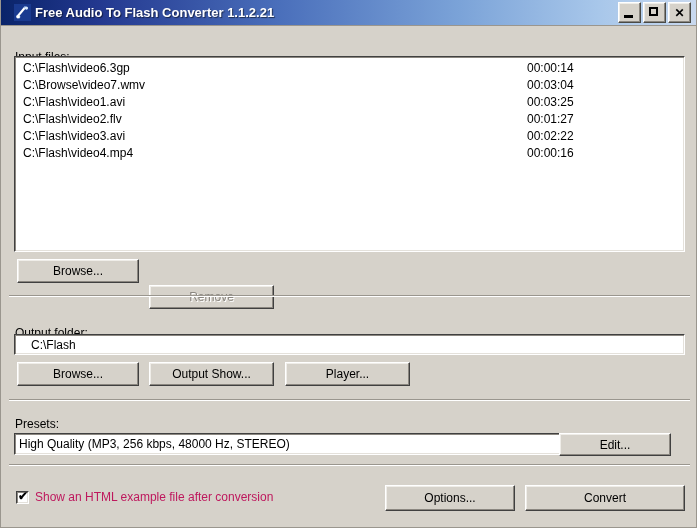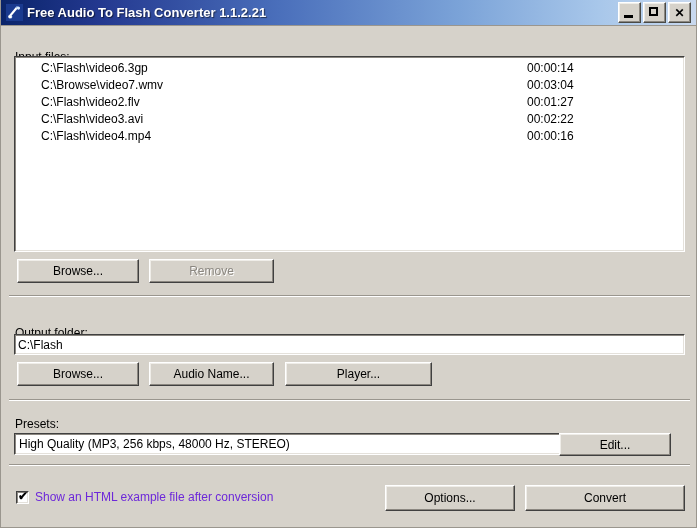--- a/index.html
+++ b/index.html
@@ -28,21 +28,21 @@
     overflow: hidden;
   }
 
   
   .titlebar {
     position: relative;
     height: 26px;
     background: linear-gradient(to right, #0a246a 0%, #23388f 14%, #4a6fbb 40%, #7ba3d8 66%, #a8c7ea 86%, #c9d9ef 100%);
     display: flex;
     align-items: center;
-    padding: 0 3px 0 5px;
+    padding: 0 3px 0 13px;
     box-sizing: border-box;
     border-bottom: 1px solid #9a968e;
   }
   .title-icon {
     width: 17px;
     height: 17px;
     margin-right: 4px;
     flex: 0 0 auto;
     position: relative;
     top: 0px;
@@ -146,32 +146,31 @@
     height: 17px;
     line-height: 17px;
     font-size: 12px;
     padding: 0 8px 0 8px;
     white-space: nowrap;
   }
   .list-row .fname {
     position: absolute;
     left: 8px;
     top: 0;
-    margin-left: 18px;
   }
   .list-row .fdur {
     position: absolute;
     left: 512px;
     top: 0;
   }
 
   .textfield {
     display: flex;
     align-items: center;
-    padding-left: 3px;
+    padding-left: 16px;
     font-size: 12px;
   }
 
   
   .btn {
     position: absolute;
     box-sizing: border-box;
     background: #d6d2ca;
     border: 1px solid;
     border-color: #ffffff #404040 #404040 #ffffff;
@@ -182,20 +181,21 @@
     display: flex;
     align-items: center;
     justify-content: center;
     cursor: default;
     padding: 0;
     white-space: nowrap;
   }
   .btn.disabled {
     color: #8b8780;
     text-shadow: 1px 1px 0 #ffffff;
+    margin-top: 26px;
   }
 
   
   .combo-text {
     position: absolute;
     left: 4px;
     top: 50%;
     transform: translateY(-50%);
     font-size: 12px;
     white-space: nowrap;
@@ -247,21 +247,21 @@
     position: absolute;
     left: 1px;
     top: -2px;
     font-size: 12px;
     line-height: 13px;
     font-weight: bold;
     color: #000;
   }
   .checkbox-label {
     font-size: 12px;
-    color: #6d28d9;
+    color: #be185d;
   }
 </style>
 </head>
 <body>
 
 <div class="window">
 
   <div class="titlebar">
     <span class="title-icon">
       <svg width="17" height="17" viewBox="0 0 17 17">
@@ -295,20 +295,24 @@
       <div style="padding-top:3px;">
         <div class="list-row">
           <span class="fname">C:\Flash\video6.3gp</span>
           <span class="fdur">00:00:14</span>
         </div>
         <div class="list-row">
           <span class="fname">C:\Browse\video7.wmv</span>
           <span class="fdur">00:03:04</span>
         </div>
         <div class="list-row">
+          <span class="fname">C:\Flash\video1.avi</span>
+          <span class="fdur">00:03:25</span>
+        </div>
+        <div class="list-row">
           <span class="fname">C:\Flash\video2.flv</span>
           <span class="fdur">00:01:27</span>
         </div>
         <div class="list-row">
           <span class="fname">C:\Flash\video3.avi</span>
           <span class="fdur">00:02:22</span>
         </div>
         <div class="list-row">
           <span class="fname">C:\Flash\video4.mp4</span>
           <span class="fdur">00:00:16</span>
@@ -321,22 +325,22 @@
 
     <div class="separator" style="left:8px; top:269px; width:681px;"></div>
 
     <div class="section-label" style="left:14px; top:300px;">Output folder:</div>
 
     <div class="sunken textfield" style="left:13px; top:308px; width:671px; height:21px;">
       <span>C:\Flash</span>
     </div>
 
     <div class="btn" style="left:16px; top:336px; width:122px; height:24px;">Browse...</div>
-    <div class="btn" style="left:148px; top:336px; width:125px; height:24px;">Audio Name...</div>
-    <div class="btn" style="left:284px; top:336px; width:147px; height:24px;">Player...</div>
+    <div class="btn" style="left:148px; top:336px; width:125px; height:24px;">Output Show...</div>
+    <div class="btn" style="left:284px; top:336px; width:125px; height:24px;">Player...</div>
 
     <div class="separator" style="left:8px; top:373px; width:681px;"></div>
 
     <div class="section-label" style="left:14px; top:391px;">Presets:</div>
 
     <div class="sunken" style="left:13px; top:407px; width:592px; height:22px; background:#ffffff;">
       <span class="combo-text">High Quality (MP3, 256 kbps, 48000 Hz, STEREO)</span>
       <span class="combo-arrow-btn">
         <span class="arrow-down"></span>
       </span>

